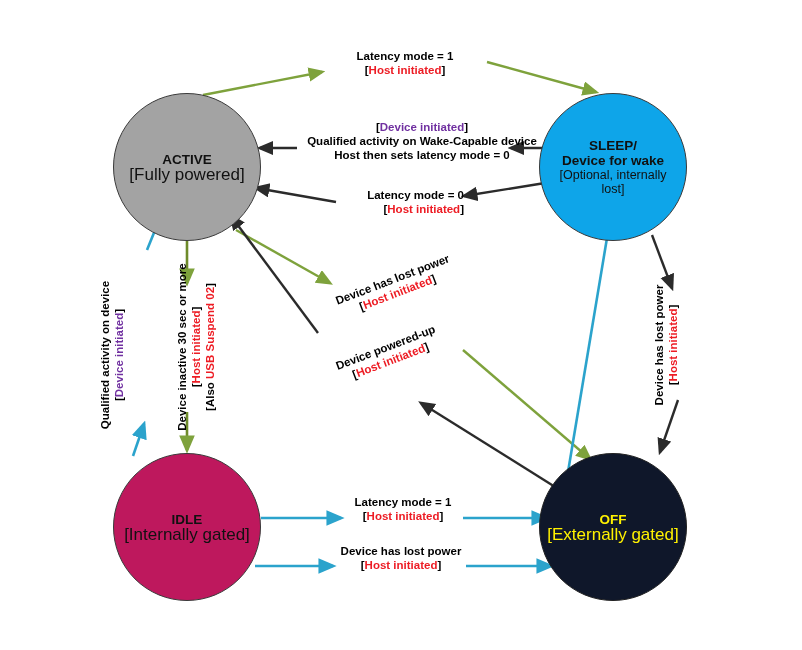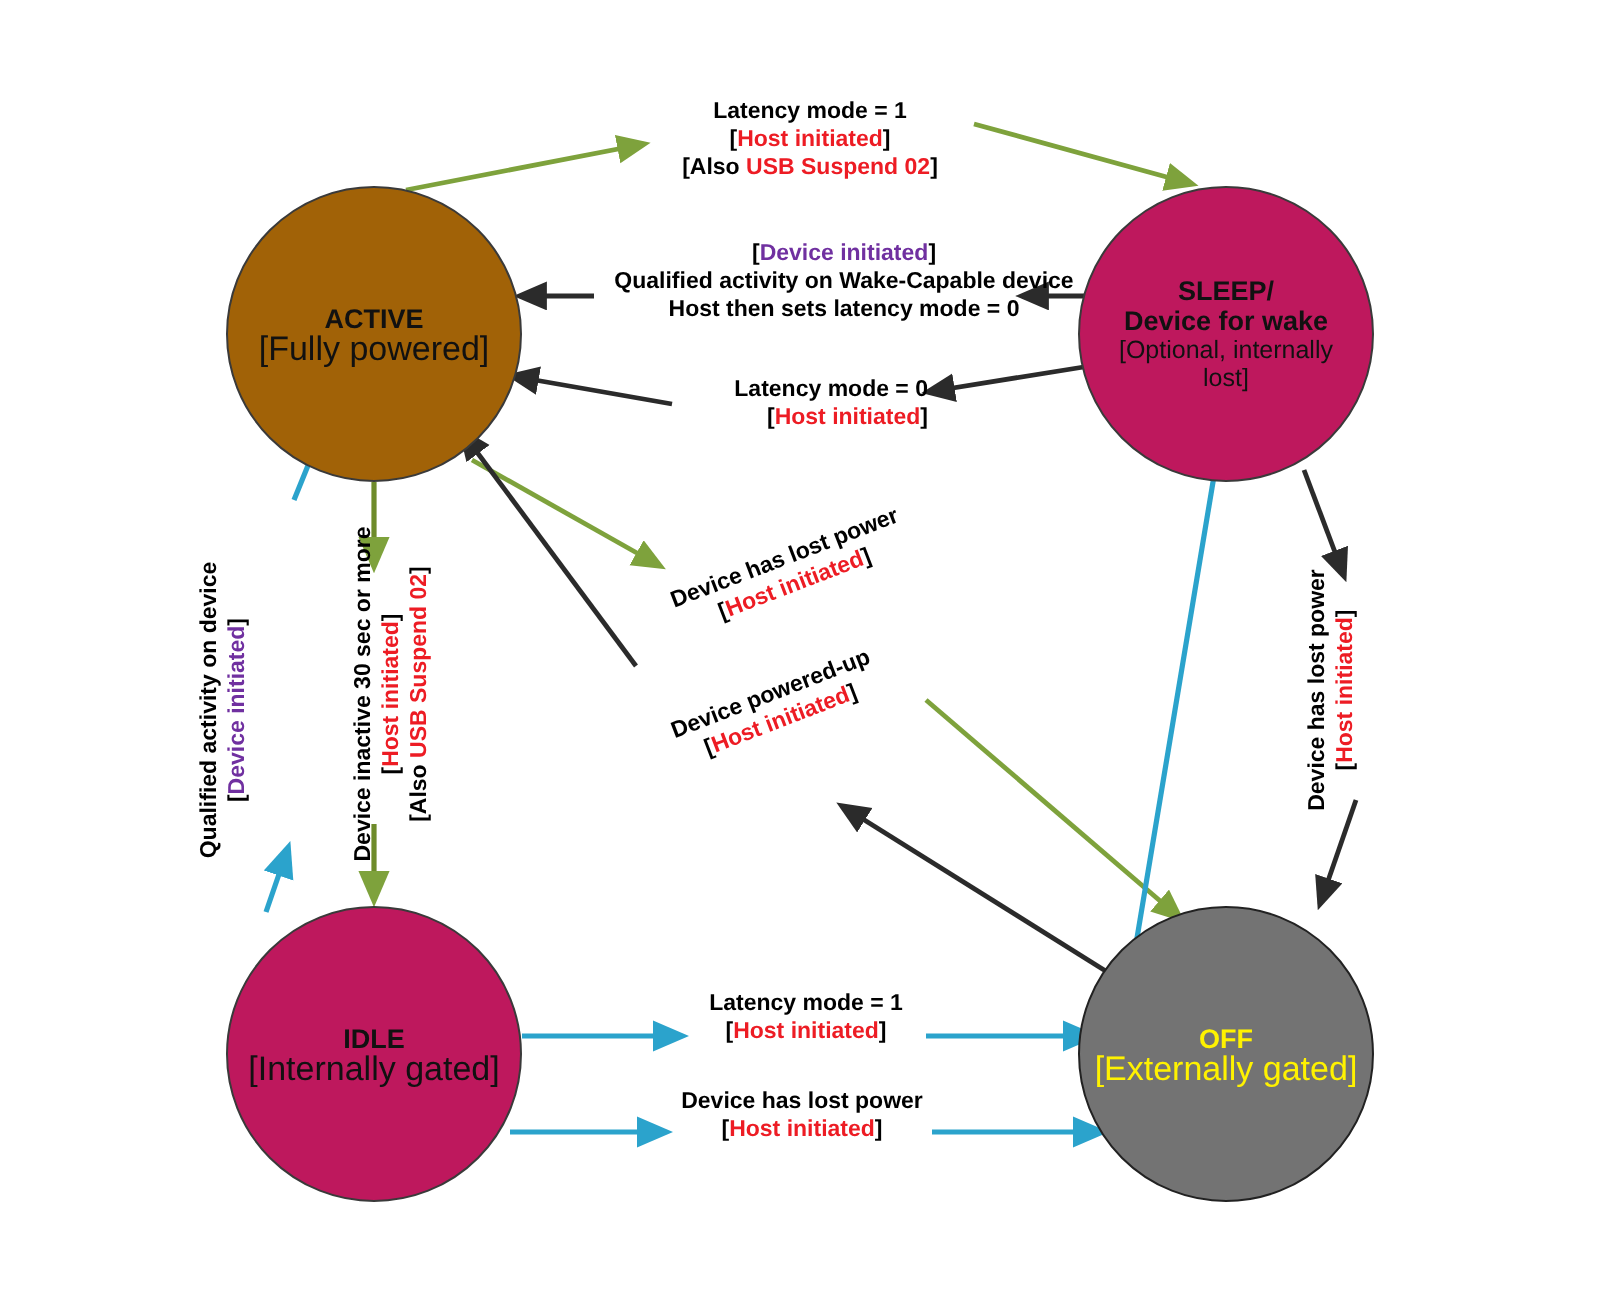--- a/index.html
+++ b/index.html
@@ -6,24 +6,24 @@
   body{width:802px;height:650px;font-family:"Liberation Sans",sans-serif;overflow:hidden;}
   #stage{position:relative;width:802px;height:650px;background:#fff;}
   svg#edges{position:absolute;left:0;top:0;width:802px;height:650px;}
 
   .node{position:absolute;border-radius:50%;border:1.5px solid #3a3a3a;
         display:flex;flex-direction:column;align-items:center;justify-content:center;
         text-align:center;box-sizing:border-box;}
   .node .ttl{font-weight:bold;font-size:13.5px;line-height:15px;}
   .node .sub{font-size:17px;line-height:15px;}
 
-  #node-active{left:113px;top:93px;width:148px;height:148px;background:#a16207;color:#111;}
-  #node-sleep{left:539px;top:93px;width:148px;height:148px;background:#be185d;color:#111;}
+  #node-active{left:113px;top:93px;width:148px;height:148px;background:#a3a3a3;color:#111;}
+  #node-sleep{left:539px;top:93px;width:148px;height:148px;background:#0ea5e9;color:#111;}
   #node-idle{left:113px;top:453px;width:148px;height:148px;background:#be185d;color:#111;}
-  #node-off{left:539px;top:453px;width:148px;height:148px;background:#737373;color:#FFF200;border-color:#222;}
+  #node-off{left:539px;top:453px;width:148px;height:148px;background:#0f172a;color:#FFF200;border-color:#222;}
   #node-sleep .sub{font-size:12.5px;line-height:14.5px;}
 
   .lbl{position:absolute;font-size:11.5px;font-weight:bold;color:#000;
        line-height:14px;text-align:center;white-space:nowrap;}
   .lbl .r{color:#ED1C24;}
   .lbl .p{color:#7030A0;}
   .lbl .k{color:#000;}
   .rot90{transform-origin:50% 50%;transform:rotate(-90deg);}
   .rot22{transform-origin:50% 50%;transform:rotate(-21deg);}
 </style>
@@ -119,21 +119,20 @@
   </div>
 
   <div class="node" id="node-off">
     <div class="ttl">OFF</div>
     <div class="sub">[Externally gated]</div>
   </div>
 
   <div class="lbl" style="left:322px;top:49px;width:166px;">
     <div>Latency mode = 1</div>
     <div><span class="k">[</span><span class="r">Host initiated</span><span class="k">]</span></div>
-    <div><span class="k">[Also </span><span class="r">USB Suspend 02</span><span class="k">]</span></div>
   </div>
 
   <div class="lbl" style="left:294px;top:120px;width:256px;">
     <div><span class="k">[</span><span class="p">Device initiated</span><span class="k">]</span></div>
     <div>Qualified activity on Wake-Capable device</div>
     <div>Host then sets latency mode = 0</div>
   </div>
 
   <div class="lbl" style="left:340px;top:188px;width:124px;text-align:right;">
     <div>Latency mode = 0</div>

